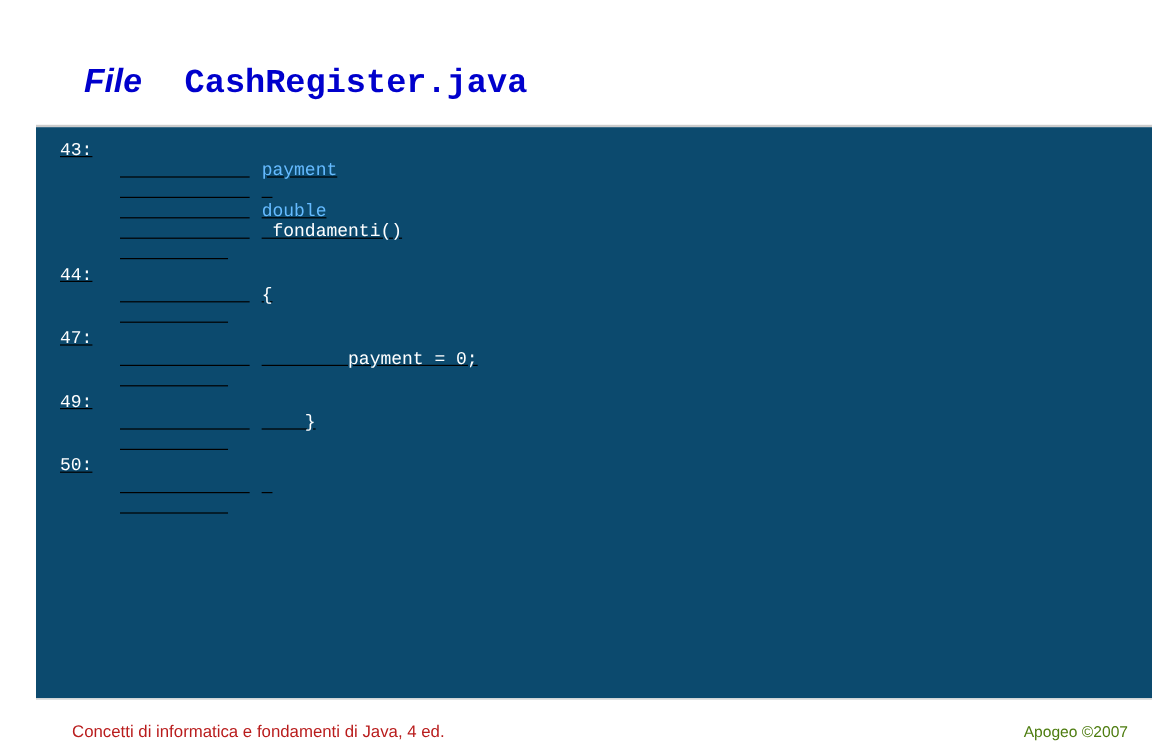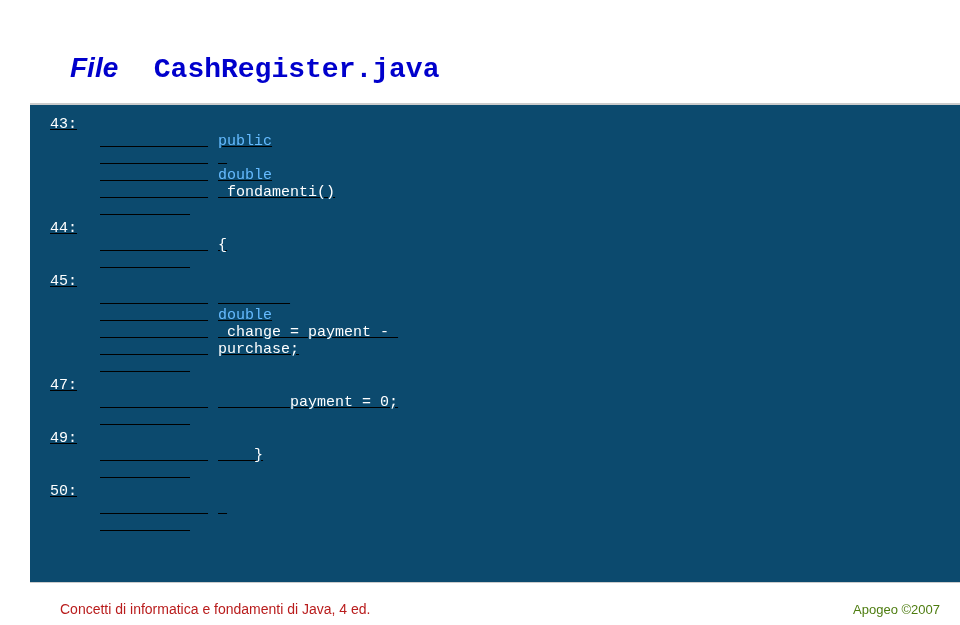--- a/index.html
+++ b/index.html
@@ -115,43 +115,34 @@
     </div>
   </div>
 
   <div class="code-area">
     <table class="code-table">
       <tbody>
 
         <tr>
           <td class="line-num">43:</td>
           <td class="code-content">
-            <span class="public-kw">public</span>
+            <span class="public-kw">payment</span>
             <span class="identifier"> </span>
             <span class="double-kw">double</span>
             <span class="identifier"> fondamenti()</span>
           </td>
         </tr>
 
         <tr>
           <td class="line-num">44:</td>
           <td class="code-content">
             <span class="identifier">{</span>
           </td>
         </tr>
 
-        <tr>
-          <td class="line-num">45:</td>
-          <td class="code-content">
-            <span class="identifier">        </span>
-            <span class="double-kw">double</span>
-            <span class="identifier"> change = payment - </span>
-            <span class="identifier">purchase;</span>
-          </td>
-        </tr>
 
 
         <tr>
           <td class="line-num">47:</td>
           <td class="code-content">
             <span class="identifier">        payment = 0;</span>
           </td>
         </tr>
 
 

